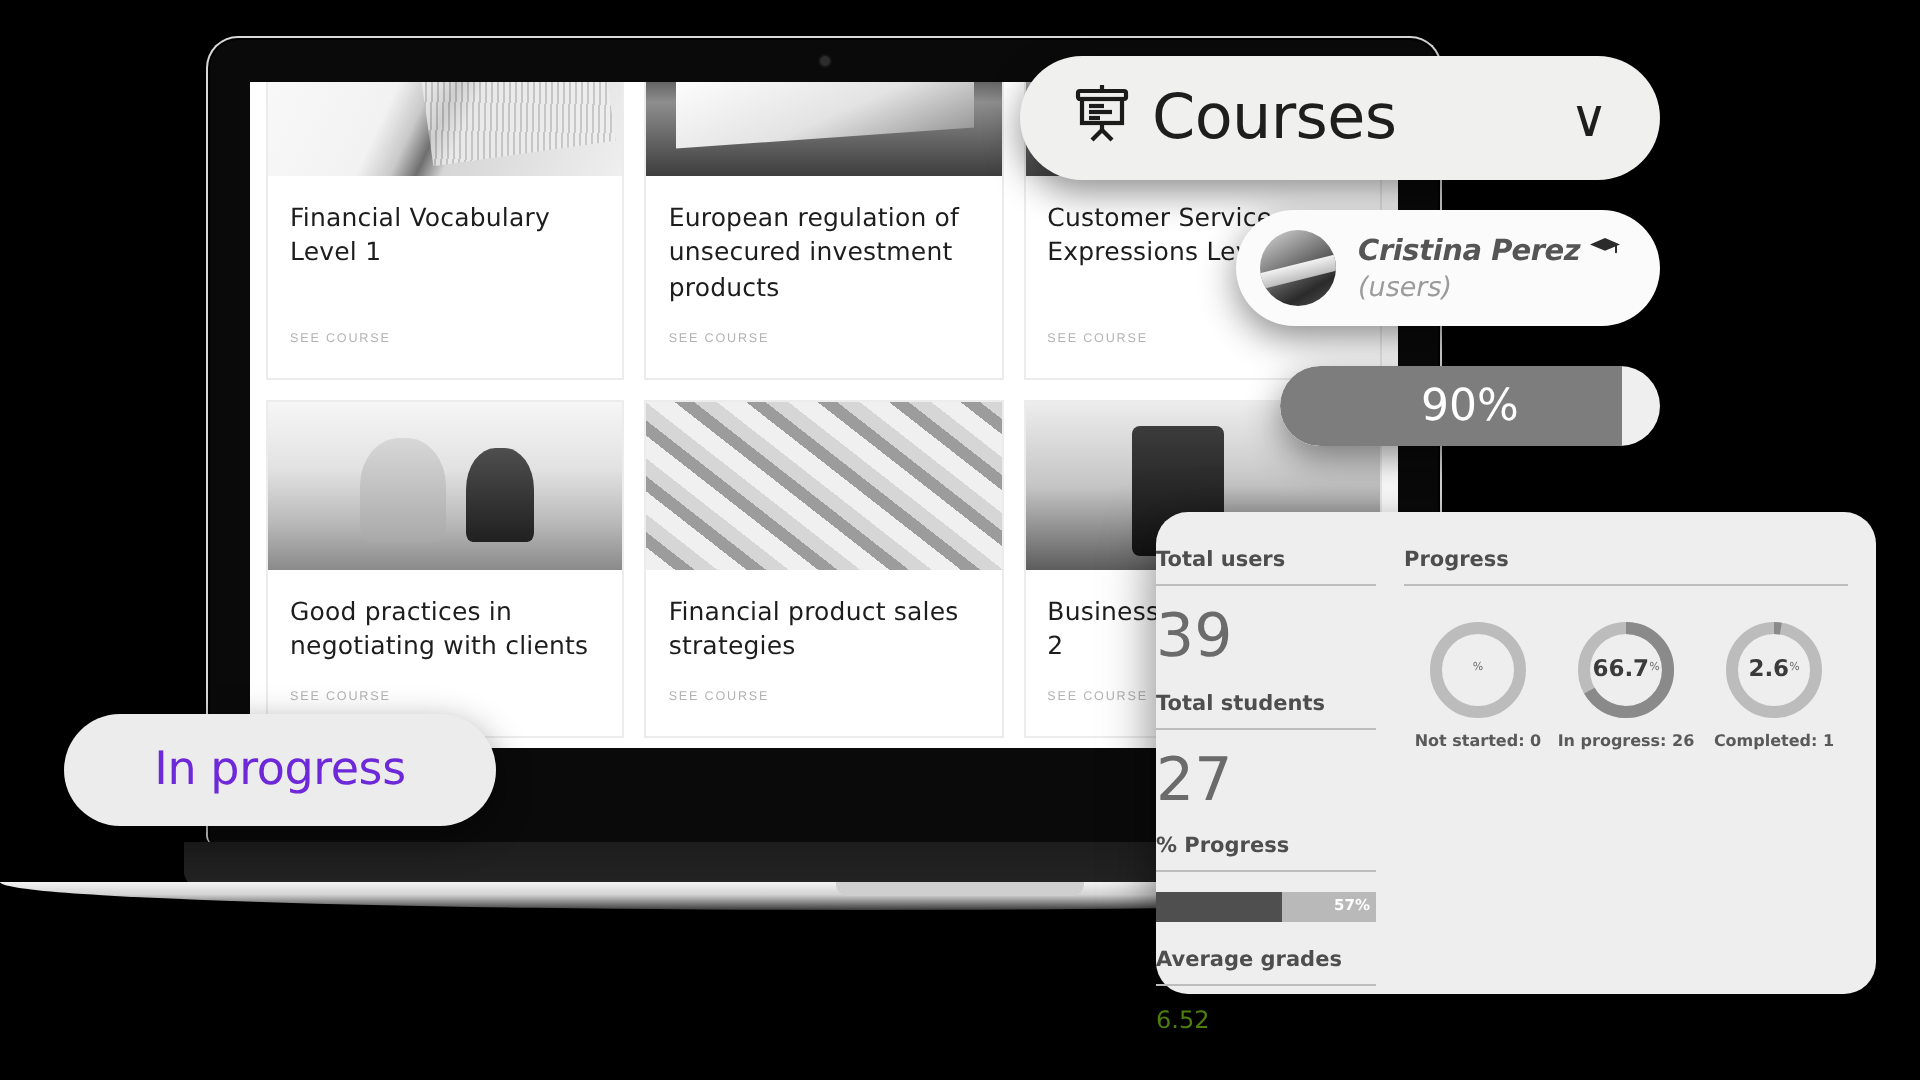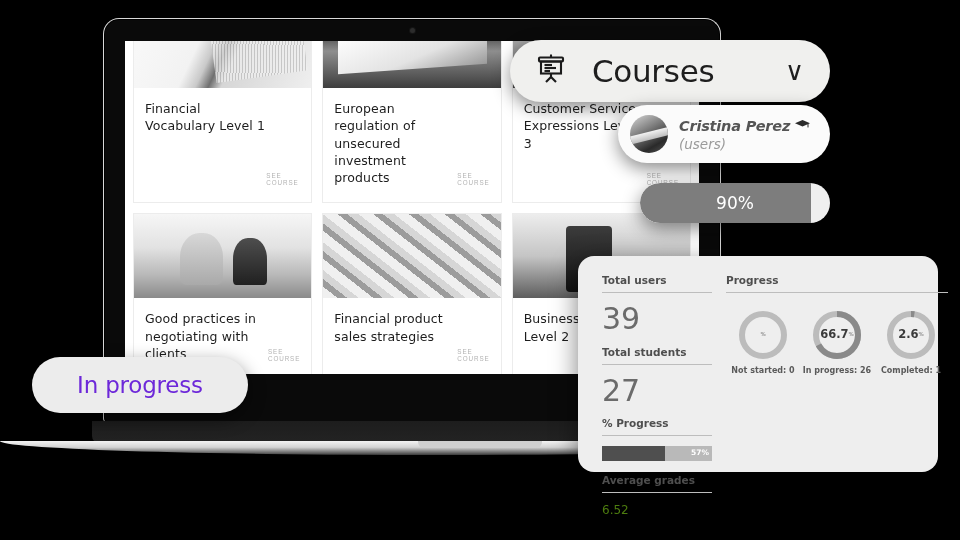--- a/index.html
+++ b/index.html
@@ -32,21 +32,21 @@
     filter:blur(.2px);
   }
   .laptop-notch { position:absolute; left:50%; top:441px; margin-left:-62px; width:124px; height:7px;
     background:#cfcfcf; border-radius:0 0 6px 6px; }
 
   
   .grid { position:absolute; left:0; top:-36px; width:100%;
     display:grid; grid-template-columns:repeat(3,1fr); gap:10px; padding:0 8px; }
   .card { background:#fff; border:1px solid #ececec; display:flex; flex-direction:column; }
   .card-img { height:82px; background:#9b9b9b; position:relative; overflow:hidden; filter:grayscale(1); }
-  .card-body { padding:12px 11px 16px 11px; flex:1; display:flex; flex-direction:row; }
+  .card-body { padding:12px 11px 16px 11px; flex:1; display:flex; flex-direction:column; }
   .card-title { font-family:"DejaVu Sans", sans-serif; font-size:12.5px; line-height:1.38;
     color:#1d1d1d; font-weight:400; letter-spacing:.1px; }
   .card-link { margin-top:auto; padding-top:14px; font-size:6.3px; letter-spacing:.9px;
     color:#b3b3b3; font-weight:400; }
   .row2 .card-img { height:84px; }
 
   
   .ph-book { background:
      linear-gradient(115deg,#fafafa 0%,#f2f2f2 38%,#c9c9c9 46%,#6f6f6f 52%,#d6d6d6 58%,#efefef 100%); }
   .ph-book:after{content:"";position:absolute;right:4%;top:12%;width:52%;height:74%;
@@ -66,21 +66,21 @@
      background-image:repeating-linear-gradient(38deg,#f0f0f0 0 9px,#9c9c9c 9px 15px,#d6d6d6 15px 22px),
                       repeating-linear-gradient(-52deg,rgba(40,40,40,.35) 0 8px,rgba(240,240,240,.3) 8px 17px); }
   .ph-shop { background:linear-gradient(180deg,#ededed,#c5c5c5 50%,#5d5d5d); }
   .ph-shop:after{content:"";position:absolute;left:30%;top:14%;width:26%;height:78%;
      background:linear-gradient(#3c3c3c,#121212);border-radius:4px;}
 
   
   .pill { position:absolute; background:#f0f0ee; border-radius:999px;
     box-shadow:0 6px 18px rgba(0,0,0,.45); display:flex; align-items:center; }
 
-  .pill-courses { left:510px; top:40px; width:320px; height:62px; padding:0 26px 0 24px; gap:24px; }
+  .pill-courses { left:510px; top:28px; width:320px; height:62px; padding:0 26px 0 24px; gap:8px; }
   .courses-label { font-size:31px; color:#1e1e1e; font-weight:400; letter-spacing:-.3px;
     font-family:"DejaVu Sans", sans-serif; }
   .chev { margin-left:auto; font-size:26px; color:#1e1e1e; line-height:1; font-weight:400;
     font-family:"Liberation Sans", sans-serif; }
 
   .pill-user { left:618px; top:105px; width:212px; height:58px; padding:0 16px 0 12px; gap:11px;
     background:#fbfbfb;font-style:italic; }
   .avatar { width:38px; height:38px; border-radius:50%; flex:none; overflow:hidden;
     background:linear-gradient(150deg,#d9d9d9,#7d7d7d 40%,#2a2a2a 75%,#555); position:relative; }
   .avatar:after{content:"";position:absolute;left:-10%;top:44%;width:120%;height:20%;
@@ -88,31 +88,31 @@
   .u-name { font-size:14.5px; color:#555; font-weight:700; white-space:nowrap;
     font-family:"DejaVu Sans", sans-serif; letter-spacing:-.2px; }
   .u-handle { font-size:13.5px; color:#9b9b9b; font-family:"DejaVu Sans", sans-serif; }
   .cap-icon { display:inline-block; vertical-align:-1px; margin-left:5px; }
 
   .pill-progress { left:640px; top:183px; width:190px; height:40px; background:#efefef;
     overflow:hidden; justify-content:flex-start; }
   .pill-progress .fill { position:absolute; left:0; top:0; bottom:0; background:#7d7d7d;
     border-radius:999px 0 0 999px; }
   .pill-progress .pct { position:relative; z-index:2; width:100%; text-align:center;
-    font-size:17px; color:#fff; font-family:"DejaVu Sans", sans-serif; }
+    font-size:22px; color:#fff; font-family:"DejaVu Sans", sans-serif; }
 
   .pill-inprog { left:32px; top:357px; width:216px; height:56px; justify-content:center;
     background:#ececec; }
   .inprog-label { font-size:23px; color:#6d28d9; font-family:"DejaVu Sans", sans-serif;
     letter-spacing:-.2px; }
 
   
-  .panel { position:absolute; left:578px; top:256px; width:360px; height:216px;
+  .panel { position:absolute; left:578px; top:256px; width:360px; height:241px;
     background:#eeeeee; border-radius:16px; box-shadow:0 8px 26px rgba(0,0,0,.5);
-    display:flex; padding:18px 16px 0 24px; gap:14px; }
+    display:flex; padding:18px 16px 0 0; gap:14px; }
   .col-left { width:110px; flex:none; }
   .col-right { flex:1; }
   .sec-h { font-size:10.5px; font-weight:700; color:#4e4e4e; font-family:"DejaVu Sans", sans-serif;
     padding-bottom:6px; }
   .rule { height:1px; background:#bdbdbd; margin-bottom:10px; }
   .big-num { font-size:30px; color:#6b6b6b; font-family:"DejaVu Sans", sans-serif;
     line-height:1.05; margin-bottom:11px; font-weight:400; }
   .minibar { height:15px; background:#b9b9b9; position:relative; margin-bottom:13px; }
   .minibar .mb-fill { position:absolute; left:0; top:0; bottom:0; background:#4f4f4f; }
   .minibar .mb-txt { position:absolute; right:3px; top:2px; font-size:7.5px; color:#fff;

